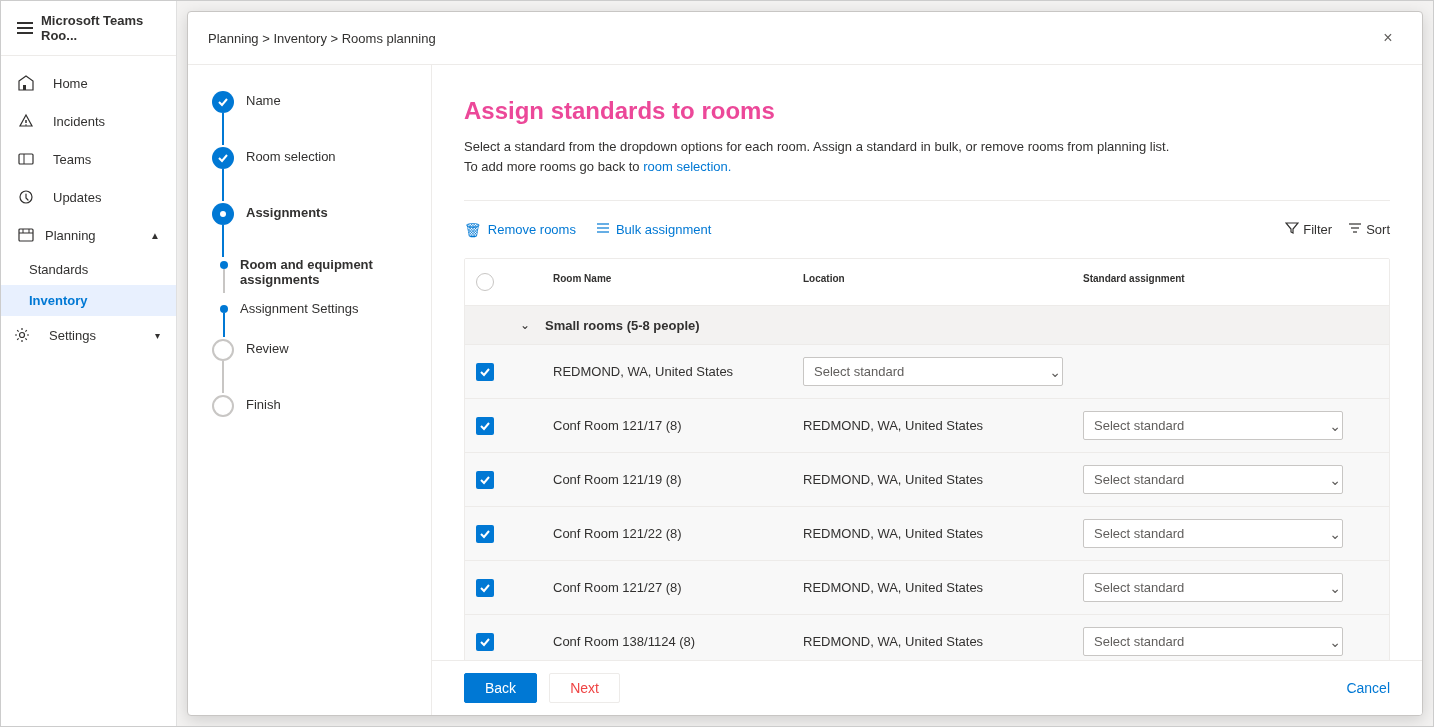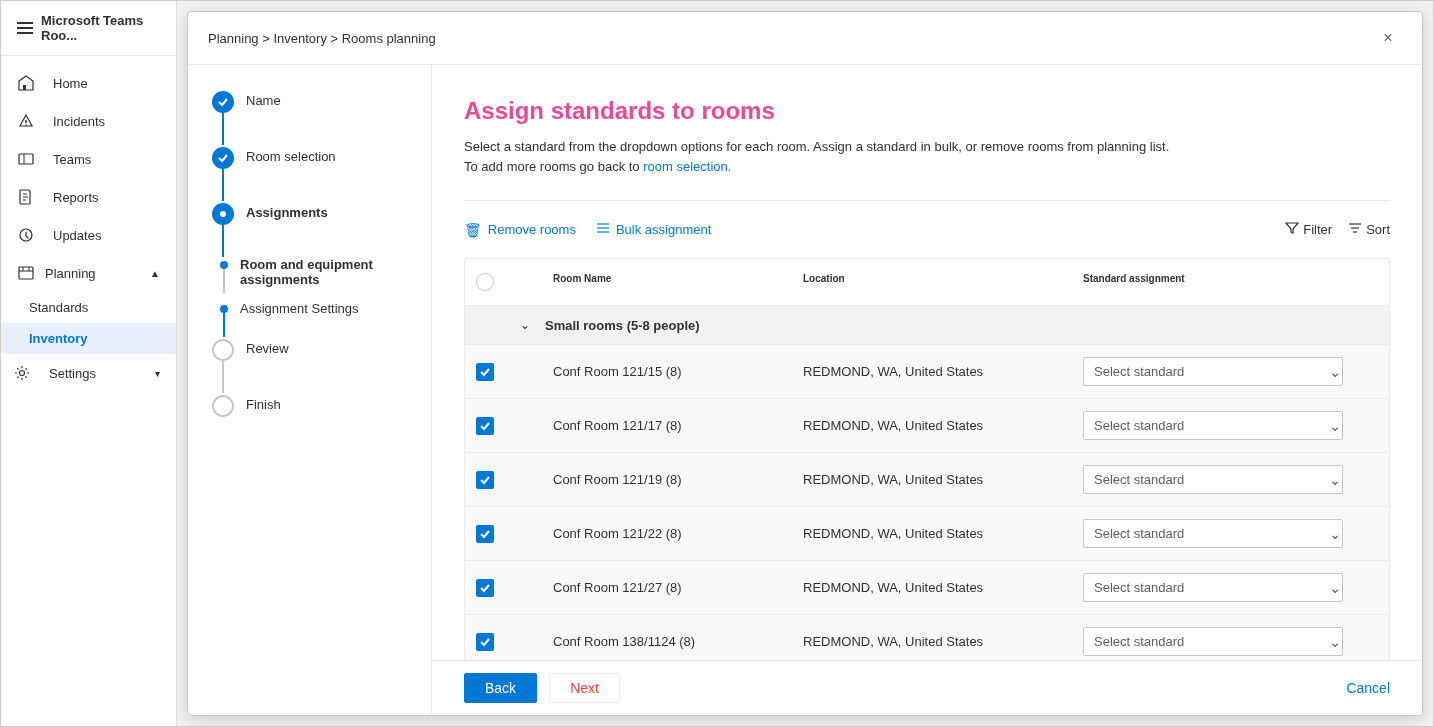--- a/index.html
+++ b/index.html
@@ -417,31 +417,20 @@
           <svg width="16" height="16" viewBox="0 0 16 16" fill="none">
             <rect x="1" y="3" width="14" height="10" rx="1" stroke="#323130" stroke-width="1.2" fill="none"></rect>
             <line x1="6" y1="3" x2="6" y2="13" stroke="#323130" stroke-width="1"></line>
           </svg>
         </span>
         <span>Teams</span>
       </div>
       <div class="nav-item">
         <span class="nav-icon">
           <svg width="16" height="16" viewBox="0 0 16 16" fill="none">
-            <rect x="2" y="1" width="10" height="14" rx="1" stroke="#323130" stroke-width="1.2" fill="none"></rect>
-            <line x1="5" y1="5" x2="9" y2="5" stroke="#323130" stroke-width="1"></line>
-            <line x1="5" y1="8" x2="10" y2="8" stroke="#323130" stroke-width="1"></line>
-            <line x1="5" y1="11" x2="8" y2="11" stroke="#323130" stroke-width="1"></line>
-          </svg>
-        </span>
-        <span>Reports</span>
-      </div>
-      <div class="nav-item">
-        <span class="nav-icon">
-          <svg width="16" height="16" viewBox="0 0 16 16" fill="none">
             <path d="M2 8a6 6 0 1 0 12 0A6 6 0 0 0 2 8z" stroke="#323130" stroke-width="1.2" fill="none"></path>
             <path d="M8 5v4l2 2" stroke="#323130" stroke-width="1.2" stroke-linecap="round"></path>
           </svg>
         </span>
         <span>Updates</span>
       </div>
       <div class="nav-group-header">
         <span class="nav-icon">
           <svg width="16" height="16" viewBox="0 0 16 16" fill="none">
             <rect x="1" y="2" width="14" height="12" rx="1" stroke="#323130" stroke-width="1.2" fill="none"></rect>
@@ -625,21 +614,20 @@
 
               <div class="table-row">
                 <div class="td">
                   <div class="checkbox-checked">
                     <svg width="12" height="12" viewBox="0 0 12 12">
                         <polyline points="2,6 5,9 10,3" stroke="white" stroke-width="2" fill="none"></polyline>
                       </svg>
                   </div>
                 </div>
                 <div class="td"></div>
-                <div class="td">Conf Room 121/15 (8)</div>
                 <div class="td">REDMOND, WA, United States</div>
                 <div class="td">
                   <div class="select-wrapper">
                     <select class="select-dropdown">
                       <option>Select standard</option>
                     </select>
                   </div>
                 </div>
               </div>
 

